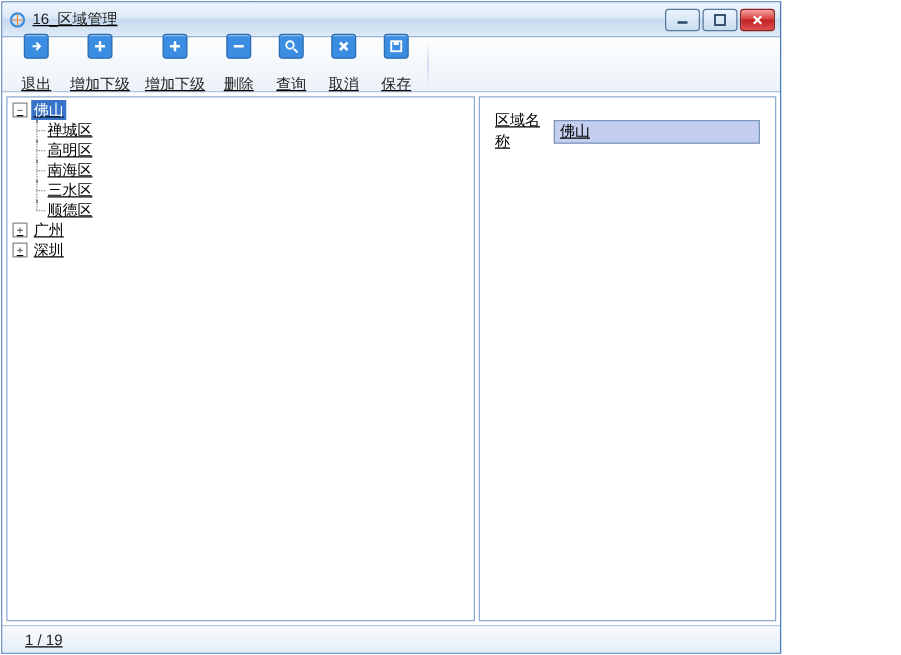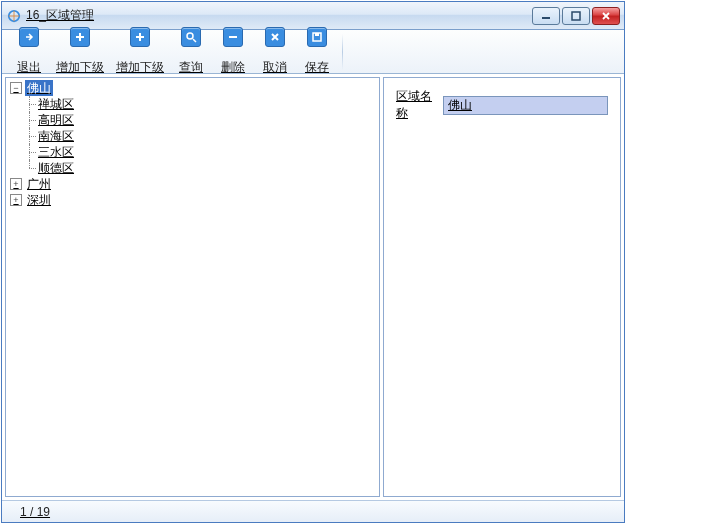--- a/index.html
+++ b/index.html
@@ -254,33 +254,33 @@
       <span class="toolbar-icon">
           <svg viewBox="0 0 12 12">
             <path d="M6 2v8M2 6h8" stroke="#fff" stroke-width="2"></path>
           </svg>
         </span>
       <span class="toolbar-label">增加下级</span>
     </div>
     <div class="toolbar-btn">
       <span class="toolbar-icon">
           <svg viewBox="0 0 12 12">
+            <path d="M2 6h8" stroke="#fff" stroke-width="2"></path>
+          </svg>
+        </span>
+      <span class="toolbar-label">删除</span>
+    </div>
+    <div class="toolbar-btn">
+      <span class="toolbar-icon">
+          <svg viewBox="0 0 12 12">
             <circle cx="5" cy="5" r="3" fill="none" stroke="#fff" stroke-width="1.5"></circle>
             <path d="M8 8l3 3" stroke="#fff" stroke-width="1.5"></path>
           </svg>
         </span>
       <span class="toolbar-label">查询</span>
-    </div>
-    <div class="toolbar-btn">
-      <span class="toolbar-icon">
-          <svg viewBox="0 0 12 12">
-            <path d="M2 6h8" stroke="#fff" stroke-width="2"></path>
-          </svg>
-        </span>
-      <span class="toolbar-label">删除</span>
     </div>
     <div class="toolbar-btn">
       <span class="toolbar-icon">
           <svg viewBox="0 0 12 12">
             <path d="M3 3l6 6M9 3l-6 6" stroke="#fff" stroke-width="2"></path>
           </svg>
         </span>
       <span class="toolbar-label">取消</span>
     </div>
     <div class="toolbar-btn">

